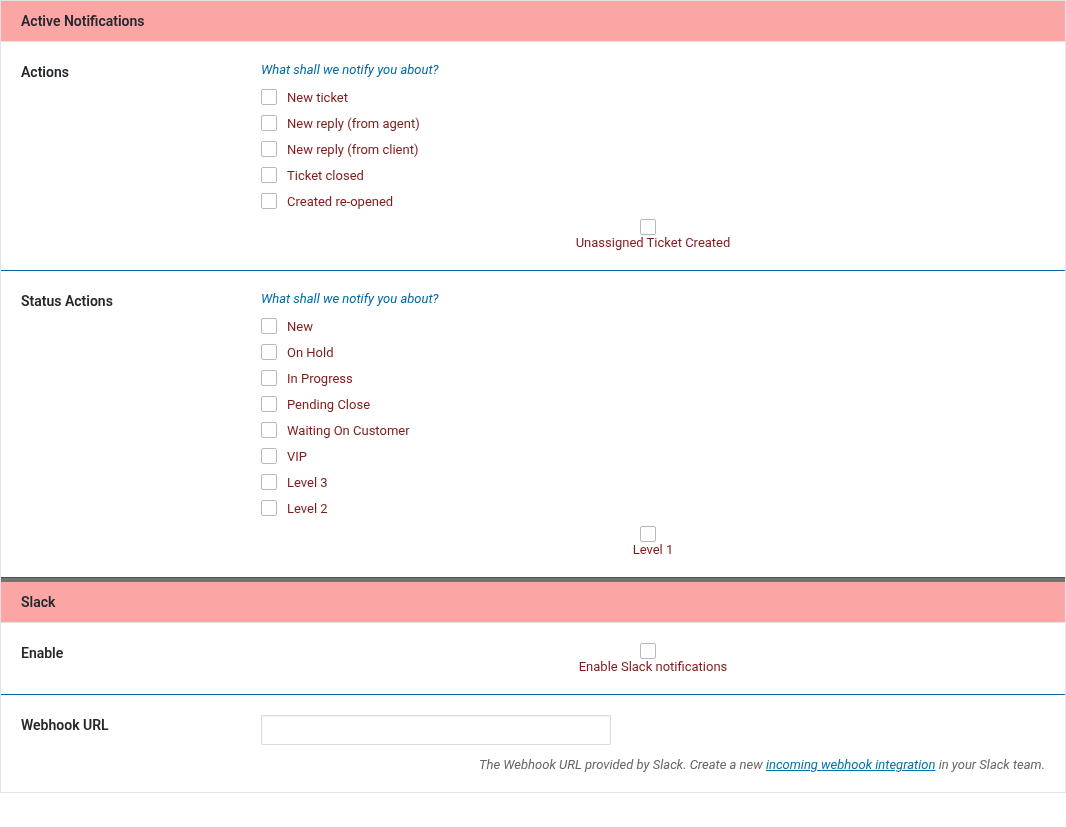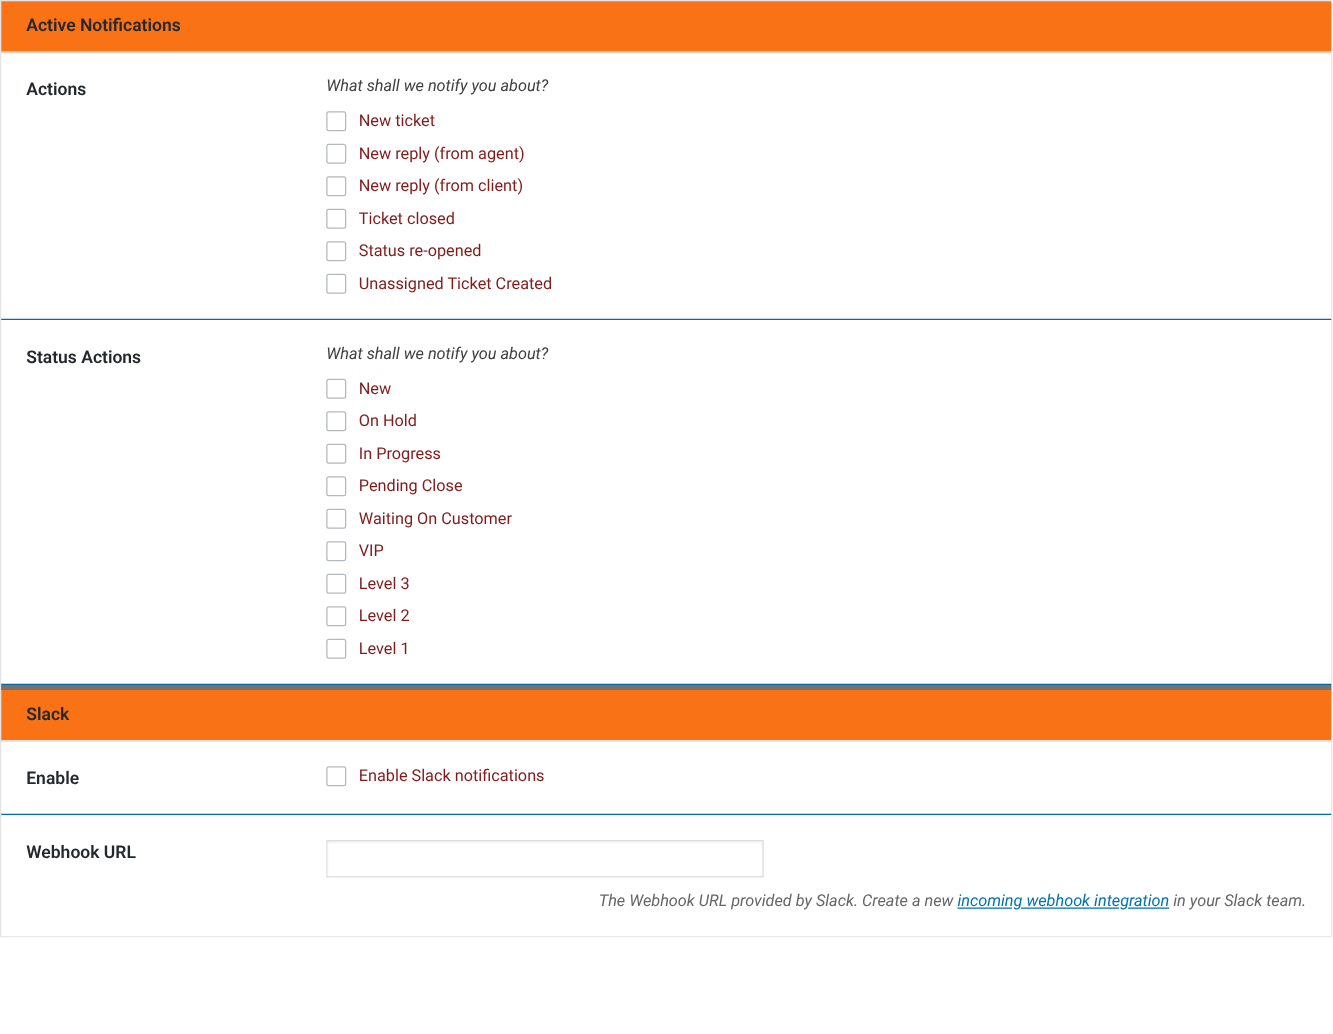--- a/index.html
+++ b/index.html
@@ -11,21 +11,21 @@
   font-family: -apple-system, BlinkMacSystemFont, "Segoe UI", Roboto, Oxygen-Sans, Ubuntu, Cantarell, "Helvetica Neue", sans-serif;
   font-size: 13px;
   color: #23282d;
   background: #fff;
   width: 1066px;
 }
 .panel {
   border: 1px solid #e3e3e3;
 }
 .section-header {
-  background: #f97316;
+  background: #fca5a5;
   border-bottom: 1px solid #e3e3e3;
   padding: 12px 20px;
   font-weight: 600;
   font-size: 14px;
   color: #23282d;
 }
 .section-header.with-top-border {
   border-top: 4px solid #737373;
 }
 .row {
@@ -41,31 +41,32 @@
   font-weight: 600;
   font-size: 14px;
   color: #23282d;
   padding-top: 2px;
 }
 .row-body {
   flex: 1;
 }
 .prompt {
   font-style: italic;
-  color: #404040;
+  color: #0369a1;
   margin-bottom: 12px;
   display: block;
 }
 .checkbox-line {
   display: flex;
   align-items: center;
   margin-bottom: 10px;
 }
 .checkbox-line:last-child {
   margin-bottom: 0;
+  flex-direction: column;
 }
 .chk {
   -webkit-appearance: none;
   appearance: none;
   width: 16px;
   height: 16px;
   border: 1px solid #b4b9be;
   background: #fff;
   border-radius: 2px;
   margin-right: 10px;
@@ -134,21 +135,21 @@
       <div class="checkbox-line">
         <input type="checkbox" class="chk" style="">
         <span class="chk-label">New reply (from client)</span>
       </div>
       <div class="checkbox-line">
         <input type="checkbox" class="chk" style="">
         <span class="chk-label">Ticket closed</span>
       </div>
       <div class="checkbox-line">
         <input type="checkbox" class="chk" style="">
-        <span class="chk-label">Status re-opened</span>
+        <span class="chk-label">Created re-opened</span>
       </div>
       <div class="checkbox-line">
         <input type="checkbox" class="chk" style="">
         <span class="chk-label">Unassigned Ticket Created</span>
       </div>
     </div>
   </div>
 
   <div class="row">
     <div class="row-label">Status Actions</div>

